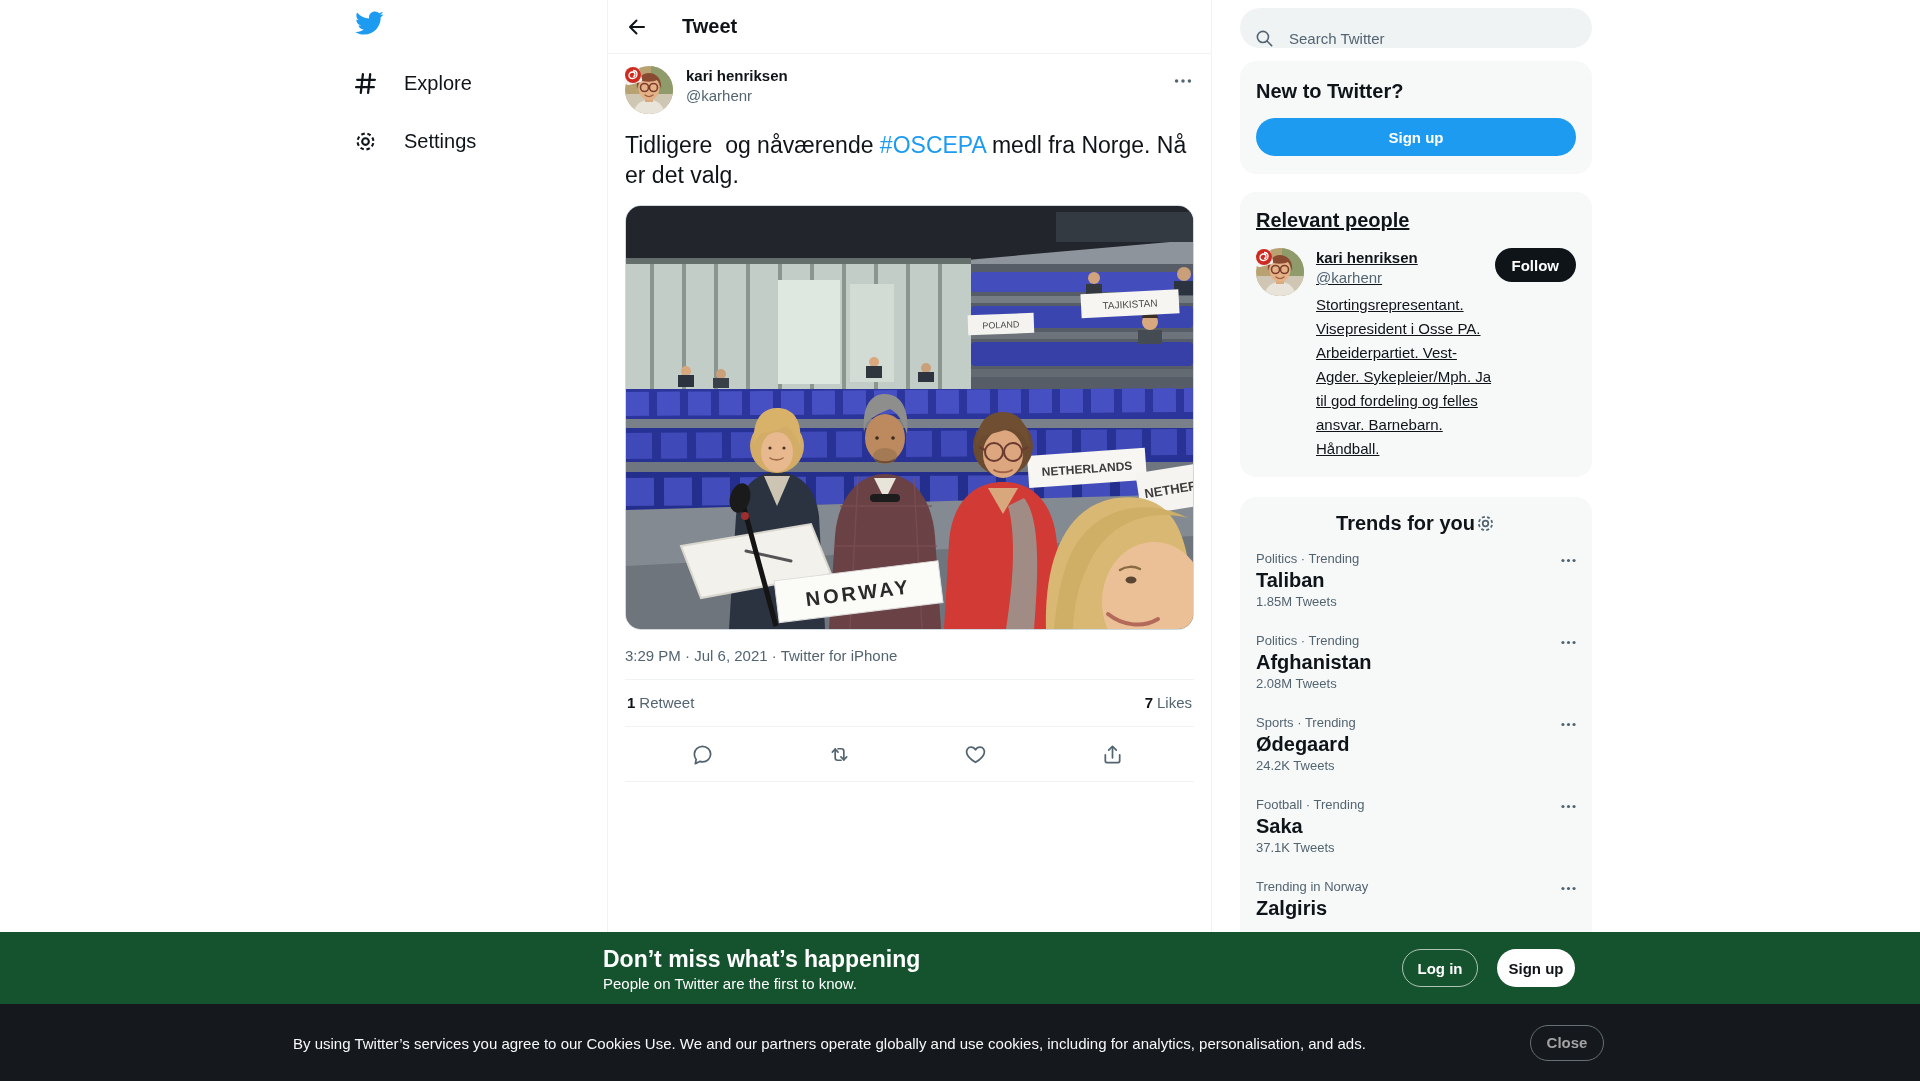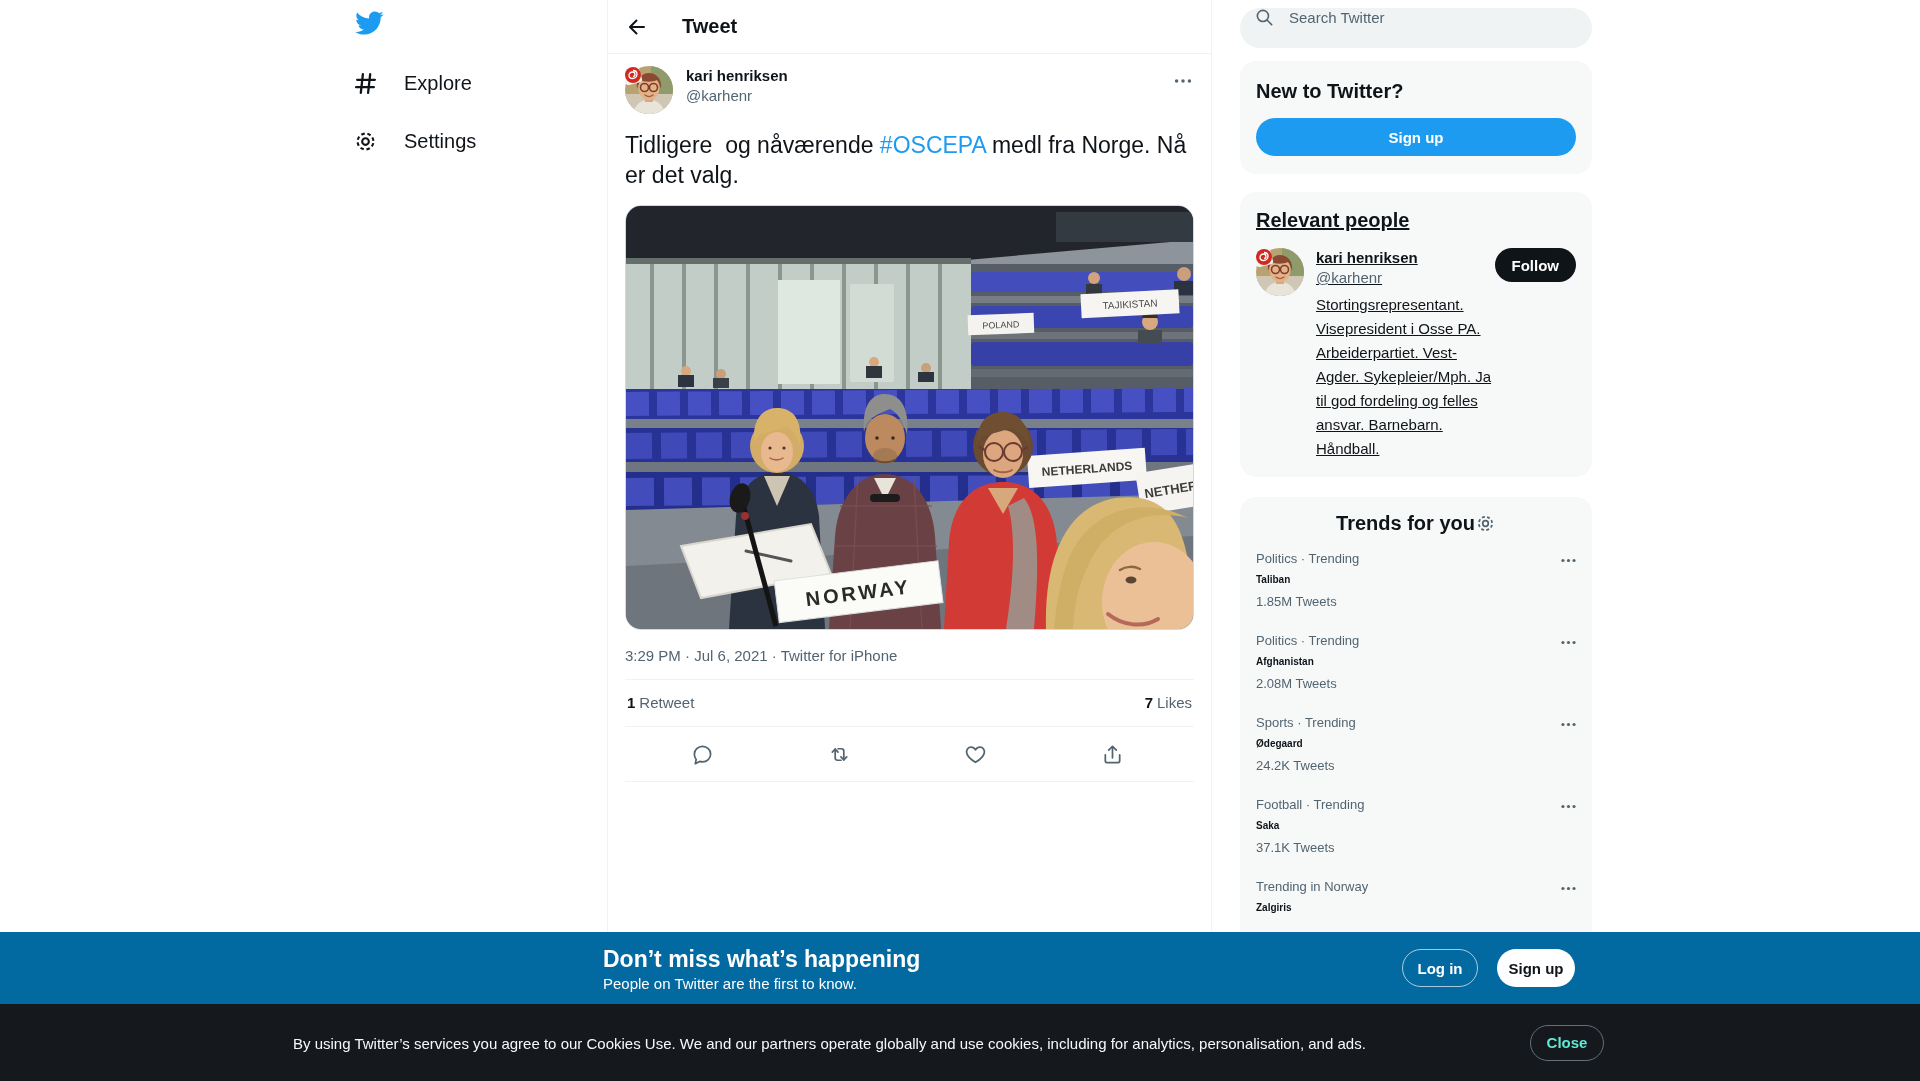--- a/index.html
+++ b/index.html
@@ -38,21 +38,21 @@
   .stat-num{font-weight:700;}
   .stat-label{color:#536471;margin-left:4px;}
   .tweet-actions{display:flex;justify-content:space-between;align-items:center;
                  height:54px;padding:0 70px 0 66px;}
   .action{cursor:pointer;line-height:0;}
   .action svg{width:23px;height:23px;}
 
   
   .right-col{position:absolute;left:1240px;top:8px;width:352px;}
   .search-pill{height:40px;border-radius:20px;background:#eff3f4;display:flex;
-               align-items:flex-start;gap:13px;padding:0 15px;box-sizing:border-box;}
+               align-items:flex-end;gap:13px;padding:0 15px;box-sizing:border-box;}
   .search-pill svg{width:19px;height:19px;flex:none;}
   .search-input{border:none;background:transparent;outline:none;font-size:15px;
                 color:#0f1419;width:270px;font-family:inherit;}
   .search-input::placeholder{color:#536471;}
   .card{background:#f7f9f9;border-radius:16px;}
   .signup-card{margin-top:13px;padding:18px 16px;box-sizing:border-box;}
   .card-title{font-size:20px;font-weight:800;line-height:24px;}
   .signup-sub{font-size:15px;color:#536471;margin-top:10px;line-height:20px;}
   .btn-primary{display:block;margin-top:15px;width:100%;height:38px;border:none;border-radius:19px;
                background:#1d9bf0;color:#fff;font-size:15px;font-weight:700;
@@ -63,42 +63,42 @@
   .person-name{font-size:15px;font-weight:700;line-height:20px;}
   .person-handle{font-size:15px;color:#536471;line-height:20px;}
   .person-bio{font-size:15px;line-height:24px;margin-top:5px;color:#0f1419;}
   .follow-btn{height:34px;padding:0 17px;border-radius:17px;background:#0f1419;color:#fff;
               border:none;font-weight:700;font-size:15px;font-family:inherit;cursor:pointer;flex:none;}
   .trends-card{margin-top:20px;padding:14px 0 6px;}
   .trends-head{display:flex;justify-content:center;align-items:center;padding:0 16px 4px;}
   .trends-gear{width:21px;height:21px;cursor:pointer;}
   .trend{position:relative;padding:12px 16px 11px;cursor:pointer;}
   .trend-cat{font-size:13px;color:#536471;line-height:16px;}
-  .trend-name{font-size:10px;font-weight:700;margin-top:3px;line-height:20px;}
+  .trend-name{font-size:20px;font-weight:700;margin-top:3px;line-height:20px;}
   .trend-count{font-size:13px;color:#536471;margin-top:4px;line-height:16px;}
   .trend-more{position:absolute;right:14px;top:12px;width:19px;height:19px;cursor:pointer;}
   .show-more{padding:16px 16px 18px;font-size:15px;color:#1d9bf0;cursor:pointer;}
 
   
-  .banner{position:absolute;left:0;top:932px;width:1920px;height:72px;background:#0369a1;color:#fff;}
+  .banner{position:absolute;left:0;top:932px;width:1920px;height:72px;background:#14532d;color:#fff;}
   .banner-copy{position:absolute;left:603px;top:50%;transform:translateY(-50%);}
   .banner-title{font-size:23px;font-weight:800;line-height:28px;}
   .banner-sub{font-size:15px;margin-top:2px;}
   .banner-actions{position:absolute;left:1402px;top:50%;transform:translateY(-50%);display:flex;gap:19px;}
   .btn-login{min-width:76px;height:38px;border-radius:19px;border:1px solid rgba(255,255,255,.65);
              background:transparent;color:#fff;font-weight:700;font-size:15px;
              font-family:inherit;cursor:pointer;}
   .btn-signup-white{min-width:78px;height:38px;border-radius:19px;border:none;background:#fff;
                     color:#0f1419;font-weight:700;font-size:15px;font-family:inherit;cursor:pointer;}
 
   
   .cookie-bar{position:absolute;left:0;top:1004px;width:1920px;height:77px;background:#15181c;color:#f7f9f9;}
   .cookie-text{position:absolute;left:293px;top:50%;transform:translateY(-50%);font-size:15px;}
   .btn-close{position:absolute;left:1530px;top:50%;transform:translateY(-50%);min-width:74px;height:36px;
-             border-radius:18px;border:1px solid #657076;background:transparent;color:#5eead4;
+             border-radius:18px;border:1px solid #657076;background:transparent;color:#a3a3a3;
              font-weight:700;font-size:15px;font-family:inherit;cursor:pointer;}
   .hidden-defs{position:absolute;width:0;height:0;overflow:hidden;}
 </style>
 </head>
 <body>
 
 <svg class="hidden-defs" aria-hidden="true">
   <defs>
     <clipPath id="avclip">
         <circle cx="24" cy="24" r="24"></circle>

